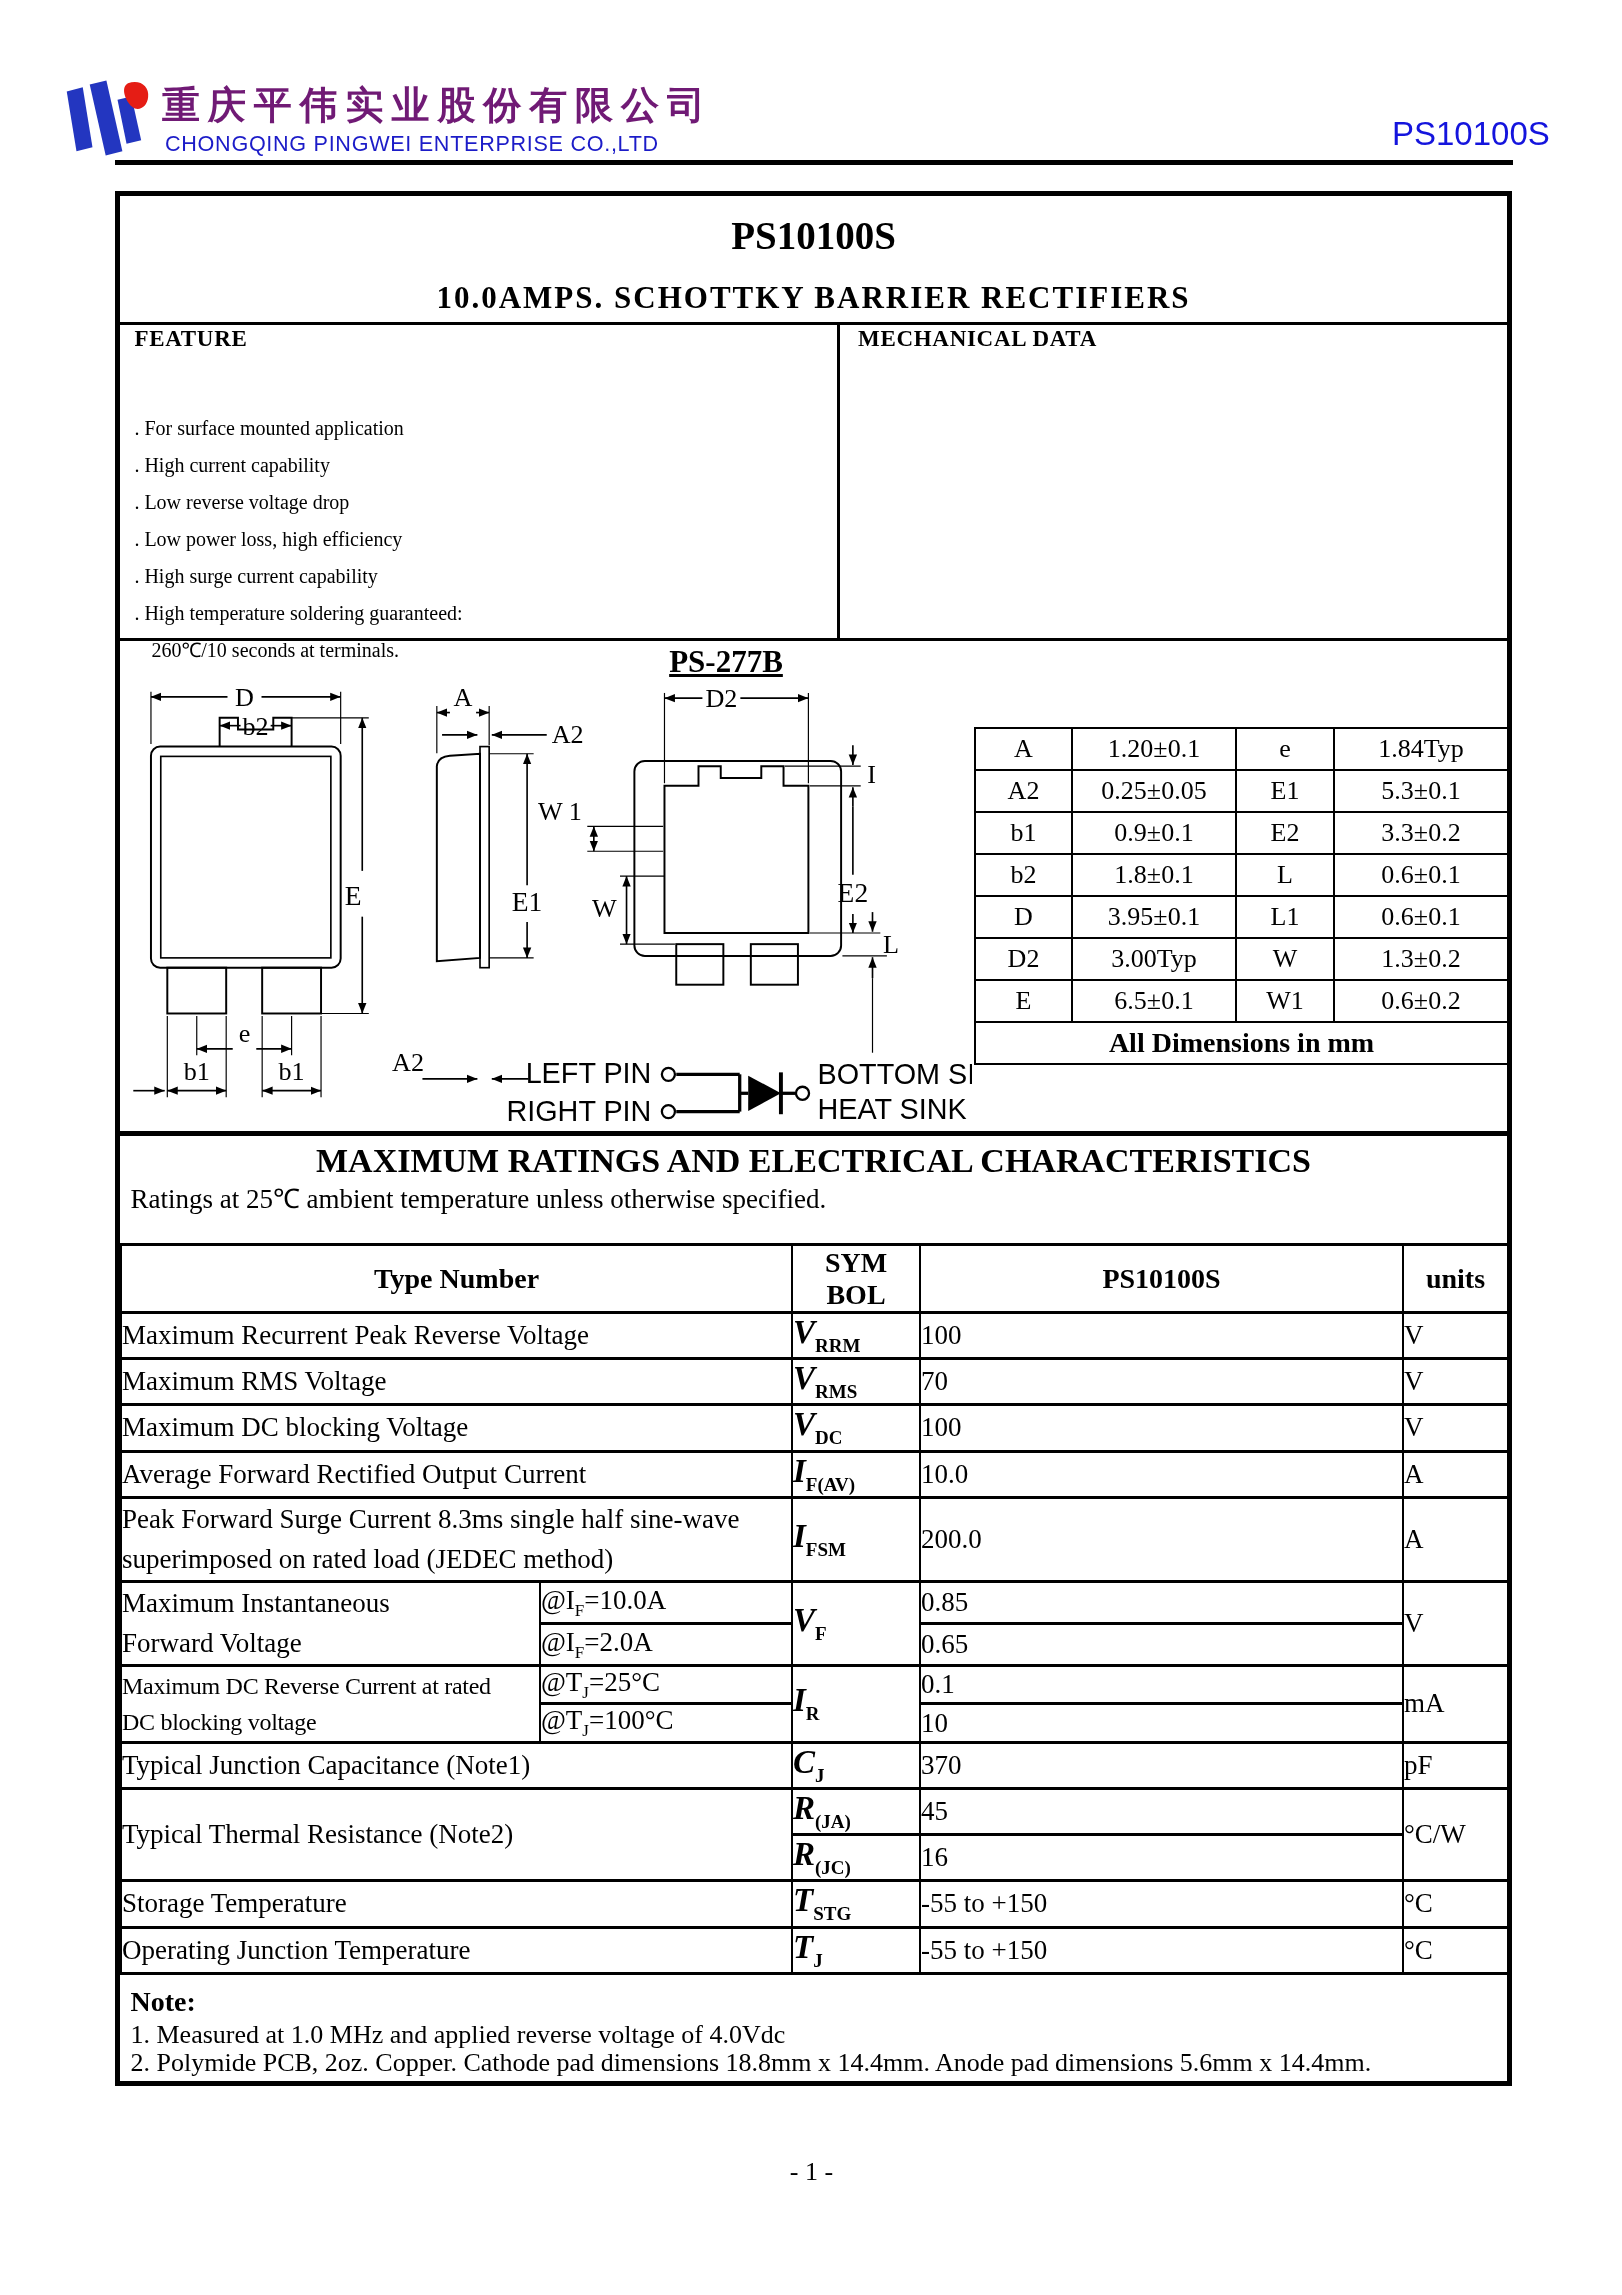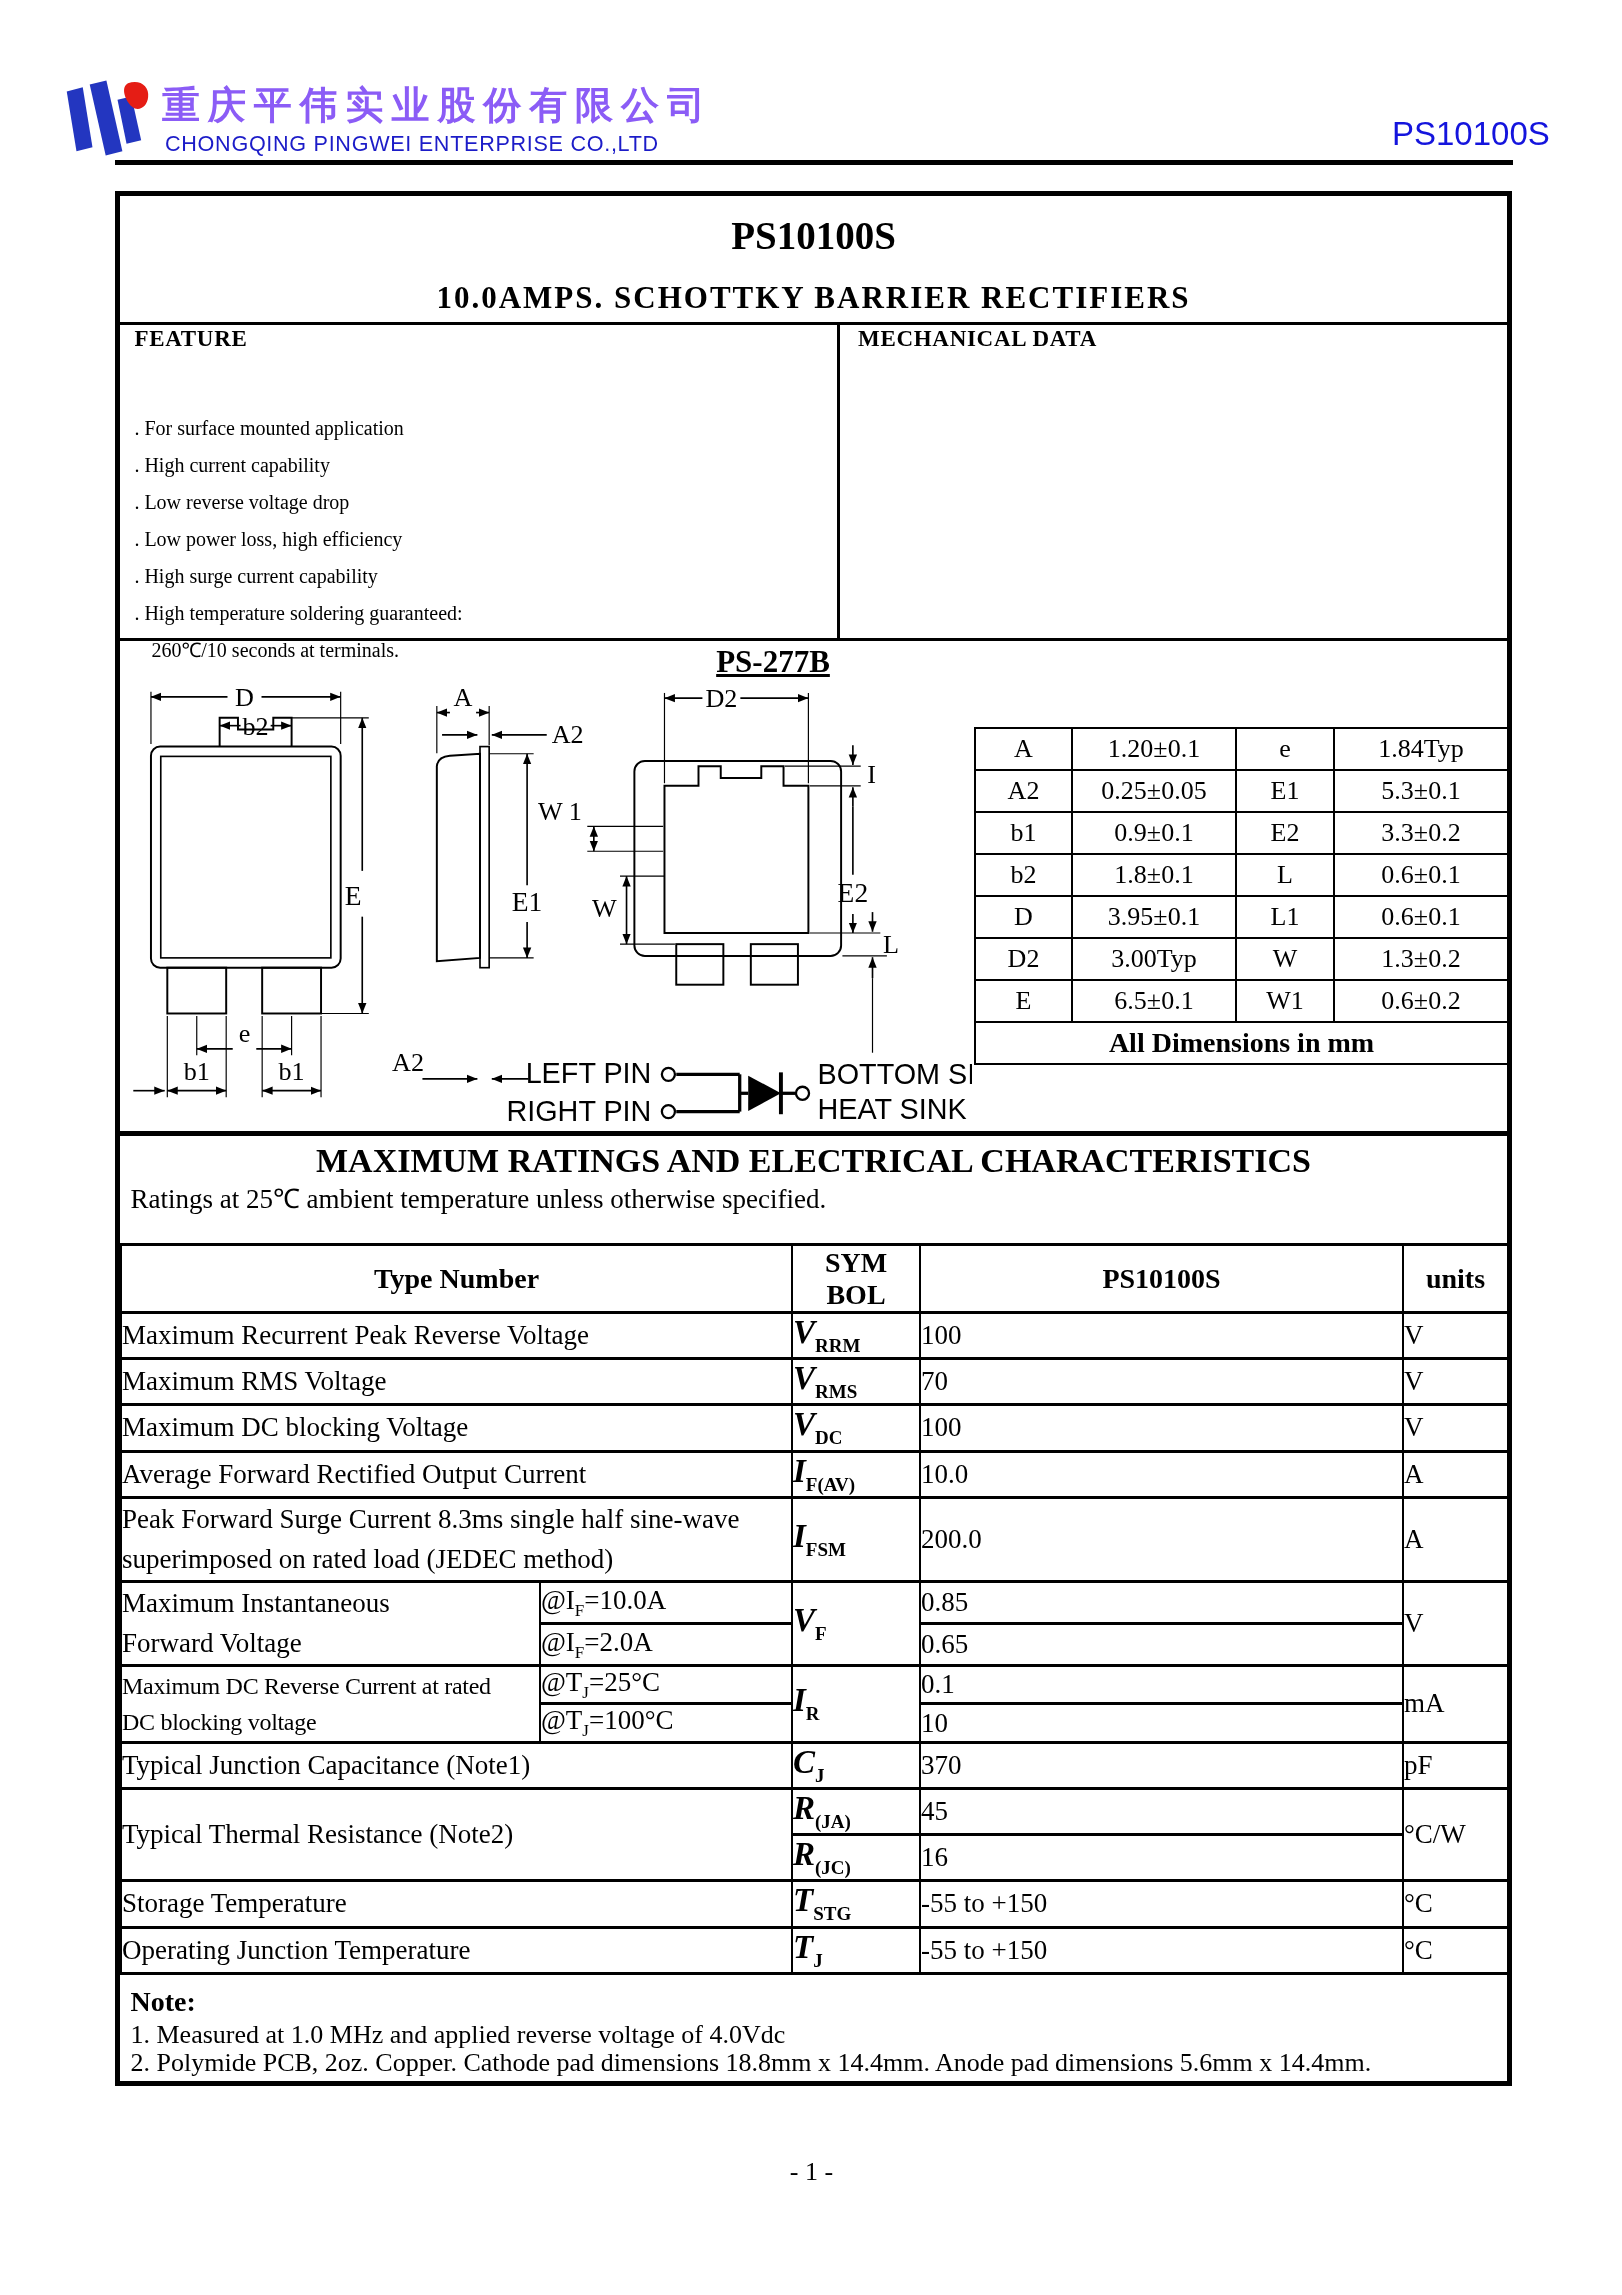--- a/index.html
+++ b/index.html
@@ -2,21 +2,21 @@
 <html style="font-size:10.5px"><head>
 <meta charset="utf-8">
 <style>
   html,body { margin:0; padding:0; background:#e8e8e8; }
   .page { position:relative; width:1623px; height:2295px; background:#ffffff;
           font-family:"Liberation Serif", serif; color:#000; overflow:hidden; }
 
   
   .logo-svg { position:absolute; left:56px; top:79px; }
   .company-cn { position:absolute; left:162px; top:80px; font-family:"Liberation Sans","DejaVu Sans",sans-serif;
-                font-weight:bold; font-size:38px; color:#8b5cf6; letter-spacing:7.9px; white-space:nowrap; }
+                font-weight:bold; font-size:38px; color:#701a75; letter-spacing:7.9px; white-space:nowrap; }
   .company-en { position:absolute; left:165px; top:131px; font-family:"Liberation Sans",sans-serif;
                 font-size:21.6px; color:#1c1cc8; letter-spacing:0.7px; white-space:nowrap; }
   .part-top { position:absolute; left:1392px; top:115px; font-family:"Liberation Sans",sans-serif;
               font-size:33px; color:#1414dd; white-space:nowrap; }
   .top-rule { position:absolute; left:115px; top:160px; width:1398px; height:5.2px; background:#000; }
 
   
   .main-box { position:absolute; left:115px; top:191px; width:1387px; height:1885px;
               border:5.9px solid #000; overflow:hidden; }
   .doc-title { position:absolute; left:0; top:17px; width:100%; text-align:center;
@@ -29,21 +29,21 @@
 
   .sec-head { position:absolute; font-size:23px; font-weight:bold; letter-spacing:0.7px; }
   .feature-head { left:14.4px; top:130px; }
   .mech-head { left:738px; top:130px; }
   .bullet-list { position:absolute; font-size:20px; line-height:37px; white-space:nowrap;margin-top:12px; }
   .feature-list { left:14.4px; top:202px; }
   .mech-list { left:738px; top:202px; }
   .bullet-list .cont { padding-left:17px; }
 
   
-  .pkg-name { position:absolute; left:555px; top:448px; width:196px; text-align:center;
+  .pkg-name { position:absolute; left:508px; top:448px; width:196px; text-align:center;
               font-size:31px; font-weight:bold; text-decoration:underline; }
   .pkg-svg { position:absolute; left:7.9px; top:459px; }
   .pkg-svg text { font-family:"Liberation Serif", serif; font-size:40px; fill:#000; }
   .pkg-svg text.sans { font-family:"Liberation Sans", sans-serif; font-size:44px; }
   .pkg-svg .dimtext { font-size:42px; }
 
   .dim-table { position:absolute; left:854px; top:531px; width:533px;
                border-collapse:collapse; table-layout:fixed; font-size:26px; }
   .dim-table td { border:2.6px solid #000; text-align:center; height:40px; padding:0; }
   .dim-table .dt-footer td { font-weight:bold; font-size:28px; }

